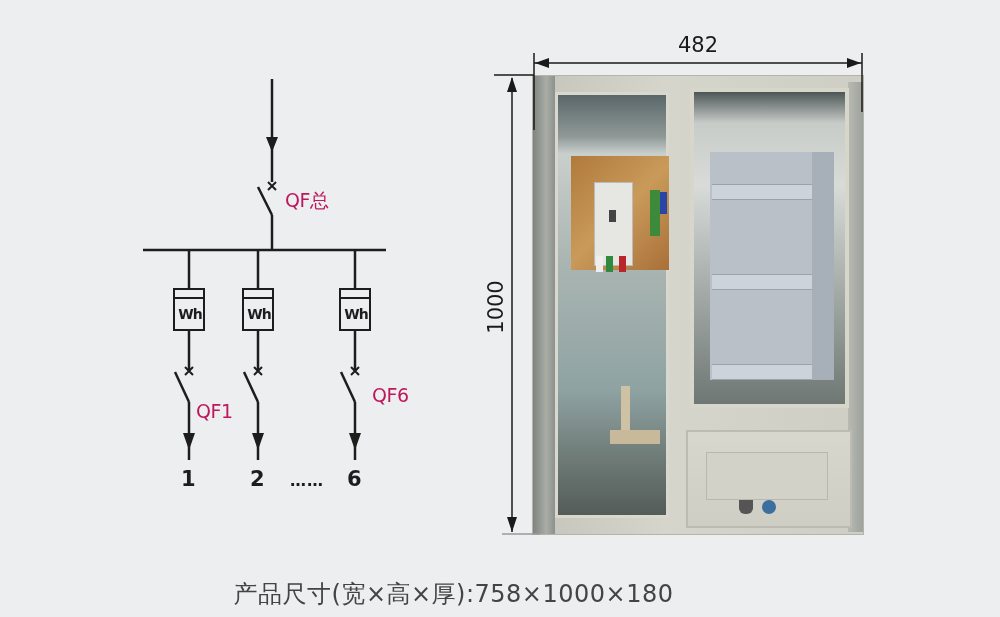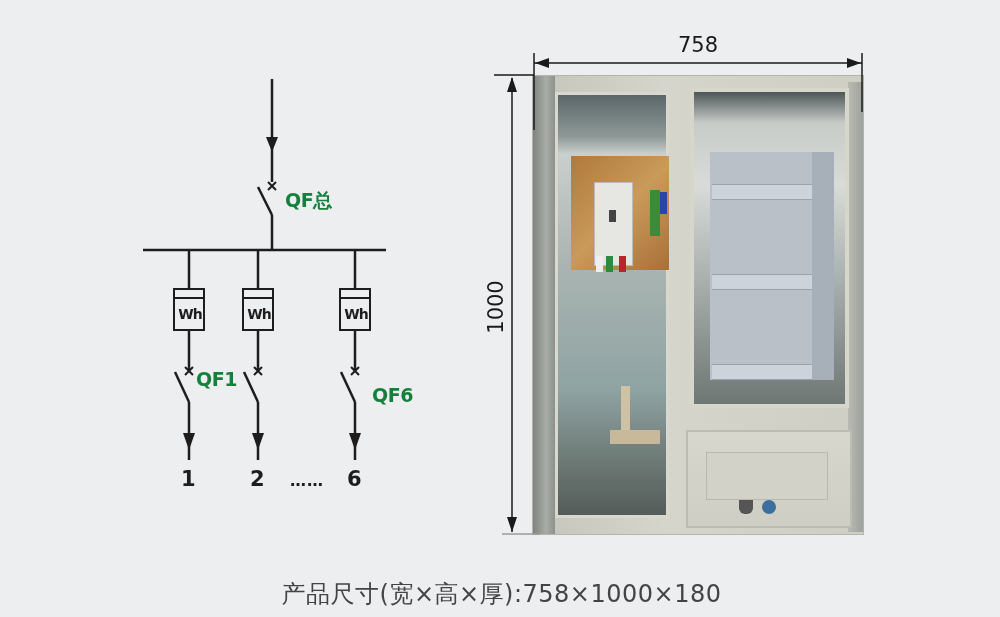--- a/index.html
+++ b/index.html
@@ -1,22 +1,22 @@
 <!DOCTYPE html>
 <html><head>
 <meta charset="utf-8">
 <style>
   html,body{margin:0;padding:0;}
   body{width:1000px;height:617px;background:#edeef0;position:relative;overflow:hidden;font-family:"Liberation Sans","DejaVu Sans",sans-serif;color:#222;}
   .abs{position:absolute;}
-  .schem-label{font-family:"DejaVu Sans","Liberation Sans",sans-serif;font-weight:bold;font-size:19px;color:#15803d;letter-spacing:-0.5px;}
+  .schem-label{font-family:"DejaVu Sans","Liberation Sans",sans-serif;font-weight:normal;font-size:19px;color:#be185d;letter-spacing:-0.5px;}
   .out-num{font-family:"DejaVu Sans","Liberation Sans",sans-serif;font-weight:bold;font-size:21px;color:#1d1d1d;}
   .dots{font-family:"DejaVu Sans",sans-serif;font-weight:bold;font-size:16px;color:#1d1d1d;letter-spacing:1px;}
   .dim-text{font-family:"DejaVu Sans","Liberation Sans",sans-serif;font-size:21px;color:#1a1a1a;}
-  .caption{left:0;width:907px;top:578px;text-align:center;font-family:"DejaVu Sans","Liberation Sans",sans-serif;font-size:24px;color:#444;letter-spacing:0.5px;padding-left:48px;}
+  .caption{left:0;width:907px;top:578px;text-align:center;font-family:"DejaVu Sans","Liberation Sans",sans-serif;font-size:24px;color:#444;letter-spacing:0.5px;}
   
   .cab{left:533px;top:76px;width:330px;height:458px;background:linear-gradient(90deg,#9ea19a 0%,#c7c7bd 6%,#d6d5cb 40%,#cfcec4 100%);box-shadow:0 0 0 1px #b4b4aa;}
   .door-left{left:533px;top:76px;width:22px;height:458px;background:linear-gradient(90deg,#7f847f,#a9ada6 60%,#8d918c);}
   .door-right{left:848px;top:82px;width:15px;height:450px;background:linear-gradient(90deg,#b9bab2,#9ea29d);}
   .lc{left:555px;top:92px;width:114px;height:426px;background:linear-gradient(180deg,#5a6669 0%,#8f9a98 10%,#c9cfcd 14%,#aab5b2 40%,#8fa3a3 70%,#6f7c78 86%,#545c58 100%);border:3px solid #d9d8ce;box-sizing:border-box;}
   .lc-plate{left:571px;top:156px;width:98px;height:114px;background:linear-gradient(135deg,#b07a3c,#c99a5a 50%,#a97038);}
   .breaker{left:594px;top:182px;width:37px;height:82px;background:#e6e6e2;border:1px solid #bbb;}
   .breaker-handle{left:609px;top:210px;width:7px;height:12px;background:#444;}
   .bk-g{left:606px;top:256px;width:7px;height:16px;background:#2f8a3f;}
   .bk-r{left:619px;top:256px;width:7px;height:16px;background:#b8262b;}
@@ -87,21 +87,21 @@
     <line x1="340" y1="298" x2="370" y2="298"></line>
   </g>
 </svg>
 
 <div class="abs schem-label" style="left:285px;top:188px">QF总</div>
 
 <div class="abs" style="left:175px;top:306px;width:30px;text-align:center;font:bold 14px 'DejaVu Sans',sans-serif;letter-spacing:-1px;color:#1d1d1d">Wh</div>
 <div class="abs" style="left:244px;top:306px;width:30px;text-align:center;font:bold 14px 'DejaVu Sans',sans-serif;letter-spacing:-1px;color:#1d1d1d">Wh</div>
 <div class="abs" style="left:341px;top:306px;width:30px;text-align:center;font:bold 14px 'DejaVu Sans',sans-serif;letter-spacing:-1px;color:#1d1d1d">Wh</div>
 
-<div class="abs schem-label" style="left:196px;top:368px">QF1</div>
+<div class="abs schem-label" style="left:196px;top:400px">QF1</div>
 <div class="abs schem-label" style="left:372px;top:384px">QF6</div>
 
 <div class="abs out-num" style="left:181px;top:467px">1</div>
 <div class="abs out-num" style="left:250px;top:467px">2</div>
 <div class="abs dots" style="left:290px;top:471px">……</div>
 <div class="abs out-num" style="left:347px;top:467px">6</div>
 
 <div class="abs cab"></div>
 <div class="abs door-left"></div>
 <div class="abs door-right"></div>
@@ -141,16 +141,16 @@
     <line x1="494" y1="75" x2="534" y2="75"></line>
     <line x1="502" y1="534" x2="540" y2="534" stroke="#9a9a9a"></line>
   </g>
   <g fill="#1a1a1a">
     <polygon points="535,63 549,58 549,68"></polygon>
     <polygon points="861,63 847,58 847,68"></polygon>
     <polygon points="512,77 507,92 517,92"></polygon>
     <polygon points="512,532 507,517 517,517"></polygon>
   </g>
 </svg>
-<div class="abs dim-text" style="left:678px;top:33px">758</div>
+<div class="abs dim-text" style="left:678px;top:33px">482</div>
 <div class="abs dim-text" style="left:468px;top:295px;transform:rotate(-90deg);transform-origin:center;width:56px;text-align:center">1000</div>
 
 <div class="abs caption">产品尺寸(宽×高×厚):758×1000×180</div>
 
 </body></html>

